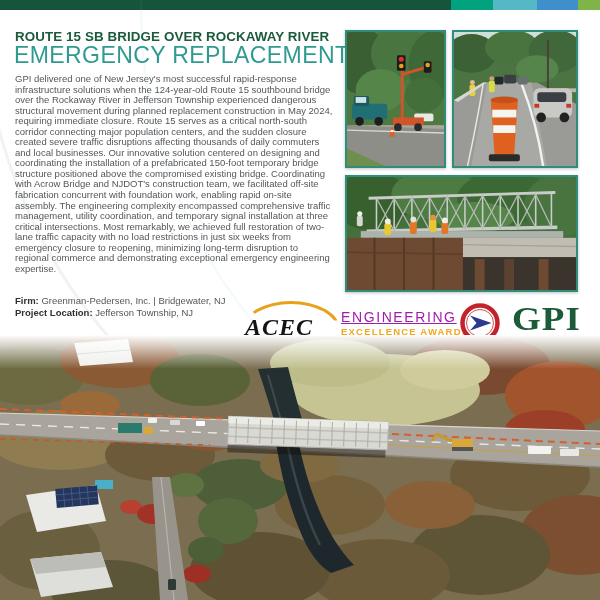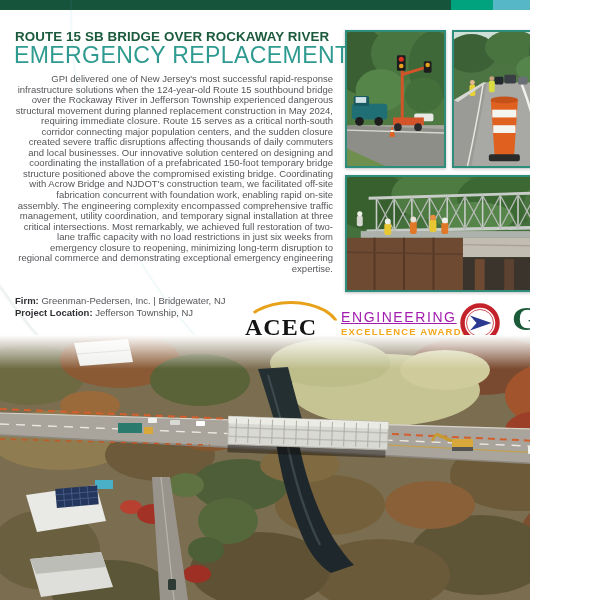--- a/index.html
+++ b/index.html
@@ -1,18 +1,18 @@
 <!DOCTYPE html>
 <html><head>
 <meta charset="utf-8">
 <style>
   * { margin:0; padding:0; box-sizing:border-box; }
   html,body { background:#ffffff; }
   #page {
-    position:relative; width:530px; height:600px; overflow:hidden;
+    position:relative; width:600px; height:600px; overflow:hidden;
     background:#ffffff; font-family:"Liberation Sans", sans-serif;
   }
 
   
   .accent-bar { position:absolute; top:0; left:0; width:600px; height:10px; display:flex; }
   .accent-bar .seg1 { width:451px; background:#17543c; }
   .accent-bar .seg2 { width:42px;  background:#00a37e; }
   .accent-bar .seg3 { width:44px;  background:#56b7c6; }
   .accent-bar .seg4 { width:41px;  background:#3f8fca; }
   .accent-bar .seg5 { width:22px;  background:#7fb548; }
@@ -31,37 +31,37 @@
   }
   .title2 {
     position:absolute; left:14px; top:41px; width:340px;
     font-size:24px; font-weight:400; color:#2f9b90; letter-spacing:0.4px;
     transform:scaleX(0.96); transform-origin:left top; white-space:nowrap;
   }
 
   
   .copy {
     position:absolute; left:15px; top:74px; width:318px;
-    font-size:9.5px; line-height:10.55px; color:#55565a; text-align:right;
+    font-size:9.5px; line-height:10.55px; color:#55565a; text-align:left;
   }
   .details { position:absolute; left:15px; top:295px; font-size:9.5px; line-height:11.6px; color:#55565a; }
   .details .lbl { font-weight:bold; color:#2e2f33; }
 
   
   .photo {
     position:absolute; border:2px solid #2f8d7b; background:#8a8a8a;
     box-shadow:0 1px 3px rgba(0,0,0,0.25); overflow:hidden;
   }
   .photo svg { display:block; width:100%; height:100%; }
   #photo-signal  { left:345px; top:30px;  width:101px; height:138px; }
   #photo-traffic { left:452px; top:30px;  width:126px; height:138px; }
   #photo-truss   { left:345px; top:175px; width:233px; height:117px; }
 
   
-  .acec { position:absolute; left:245px; top:306px; width:92px; height:36px; }
+  .acec { position:absolute; left:245px; top:306px; width:92px; height:36px;font-style:italic; }
   .acec-arc {
     position:absolute; left:-3px; top:-5px; width:98px; height:30px;
     border:3px solid transparent; border-top:3px solid #e8a21a;
     border-radius:50% 50% 0 0 / 95% 95% 0 0;
   }
   .acec-text {
     position:absolute; left:0; top:8px;
     font-family:"Liberation Serif", serif; font-weight:bold; font-size:24px;
     color:#141414; letter-spacing:1px;
   }

